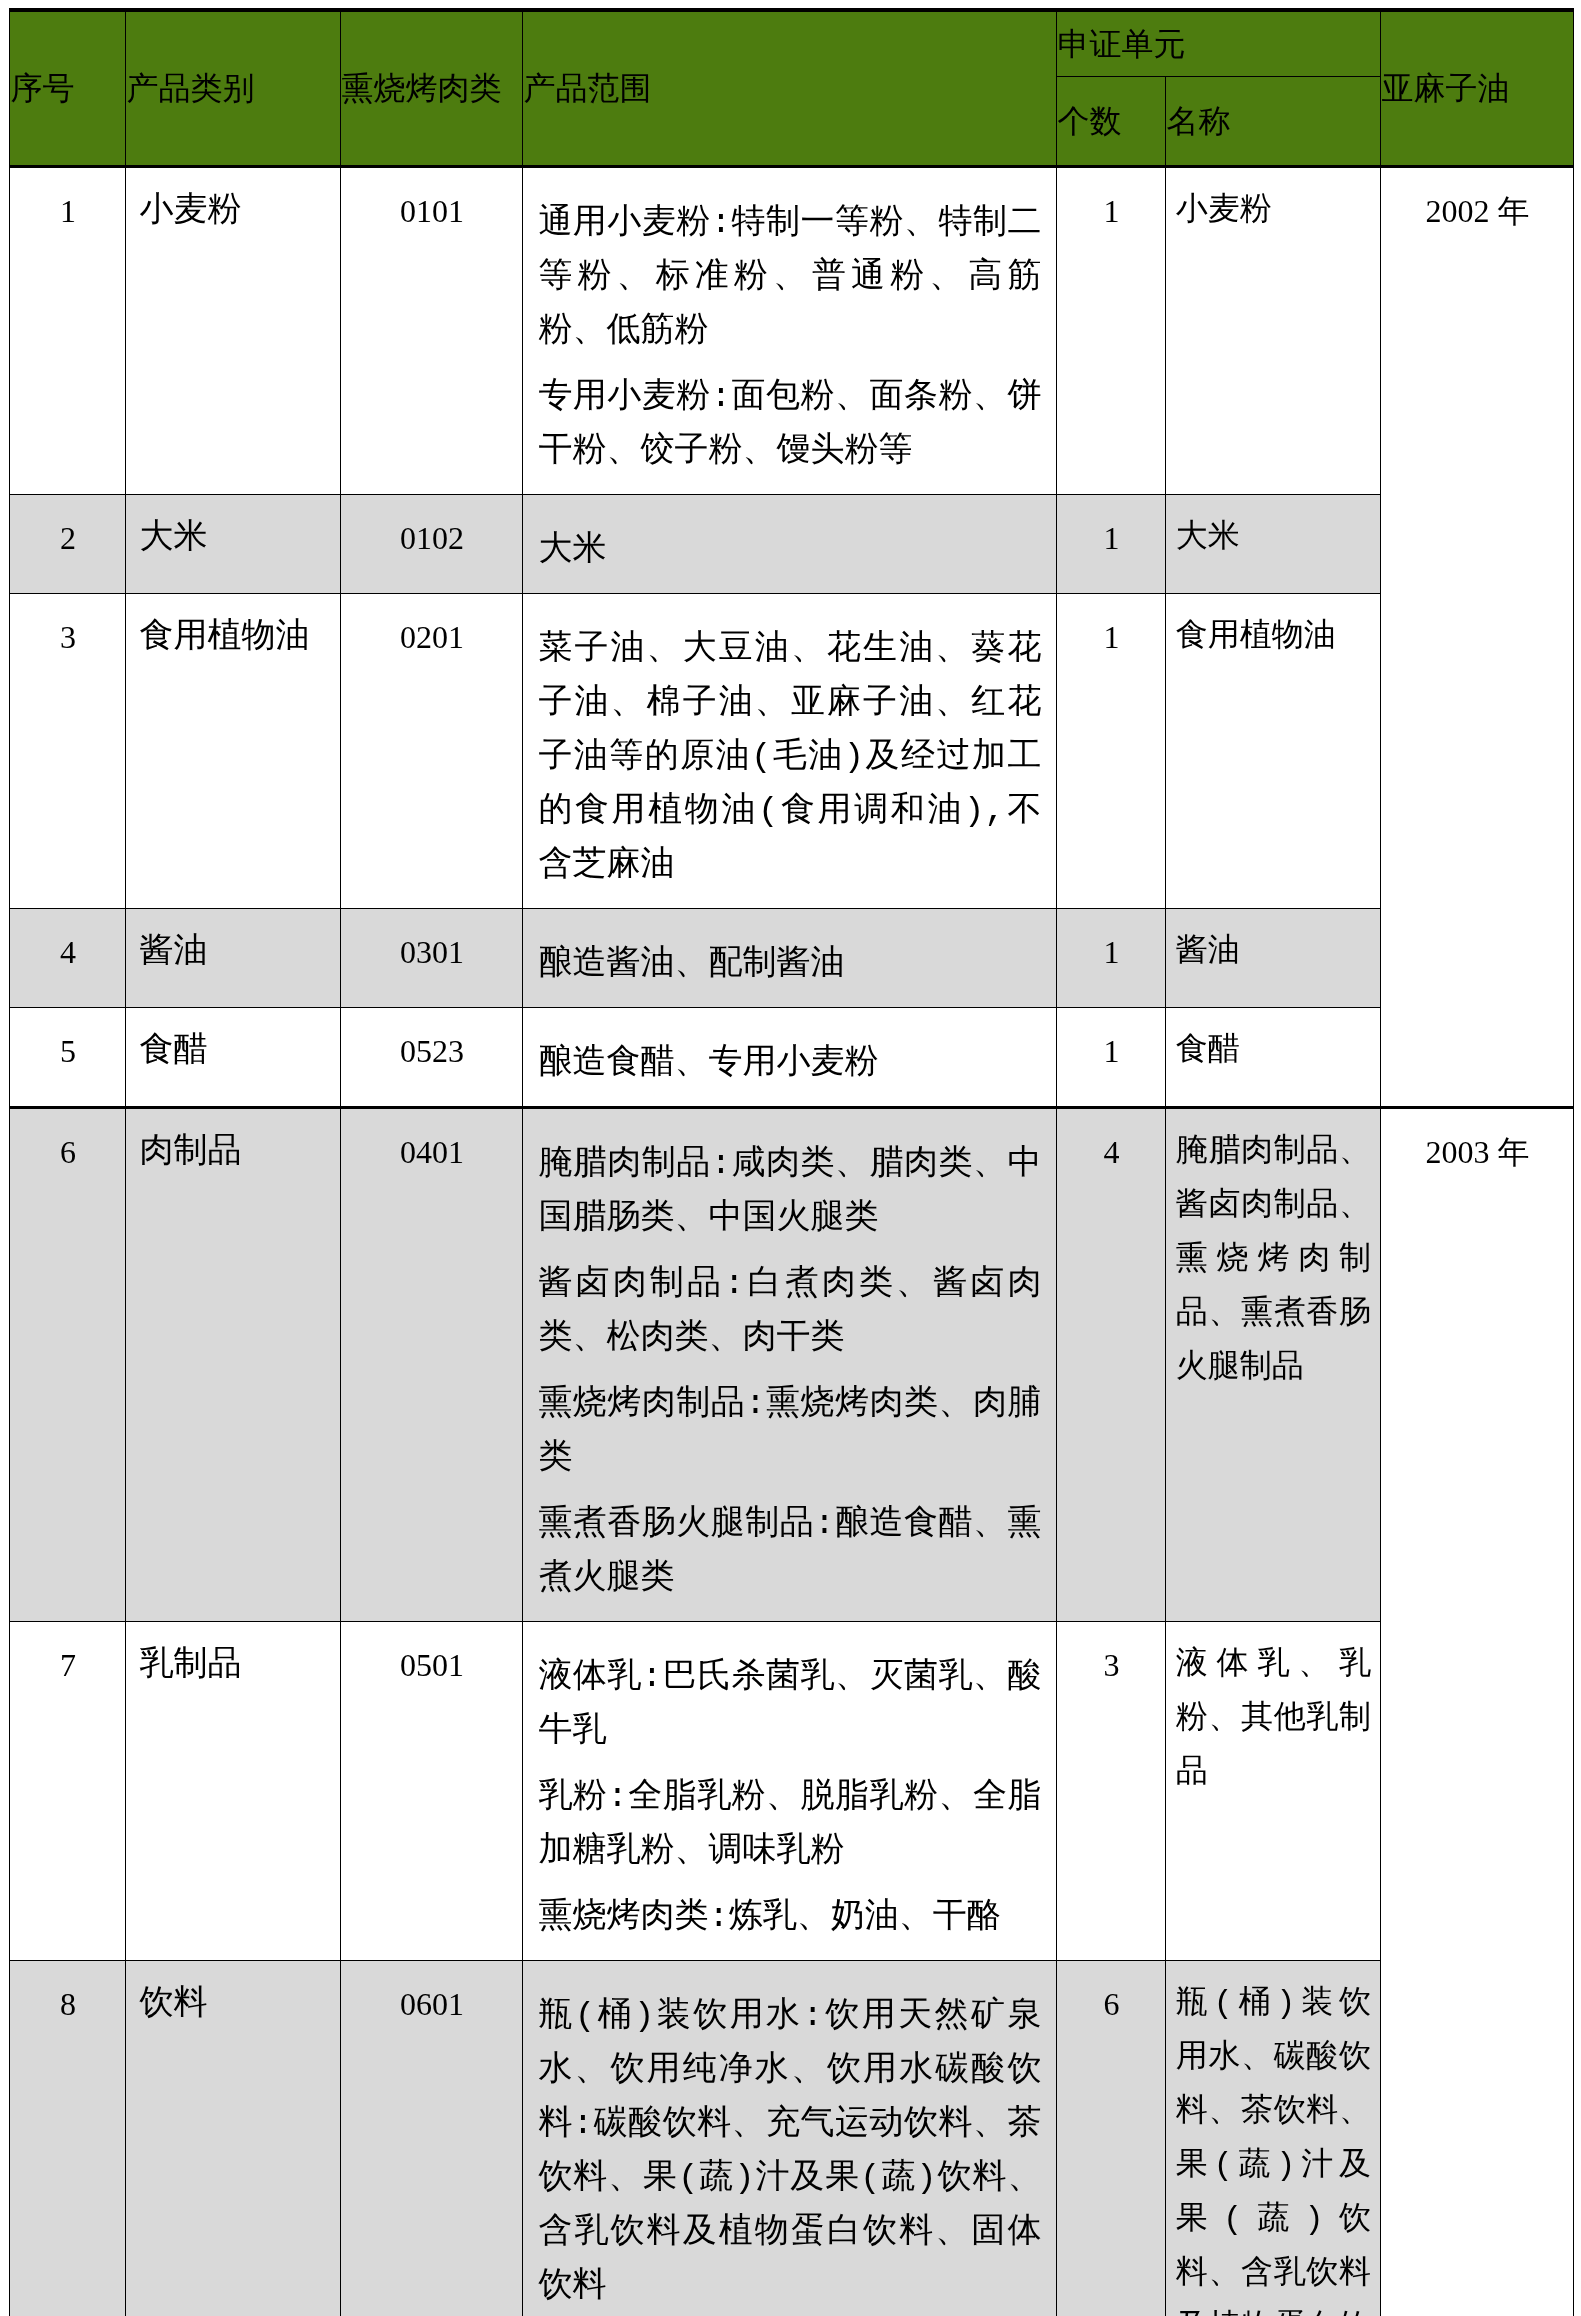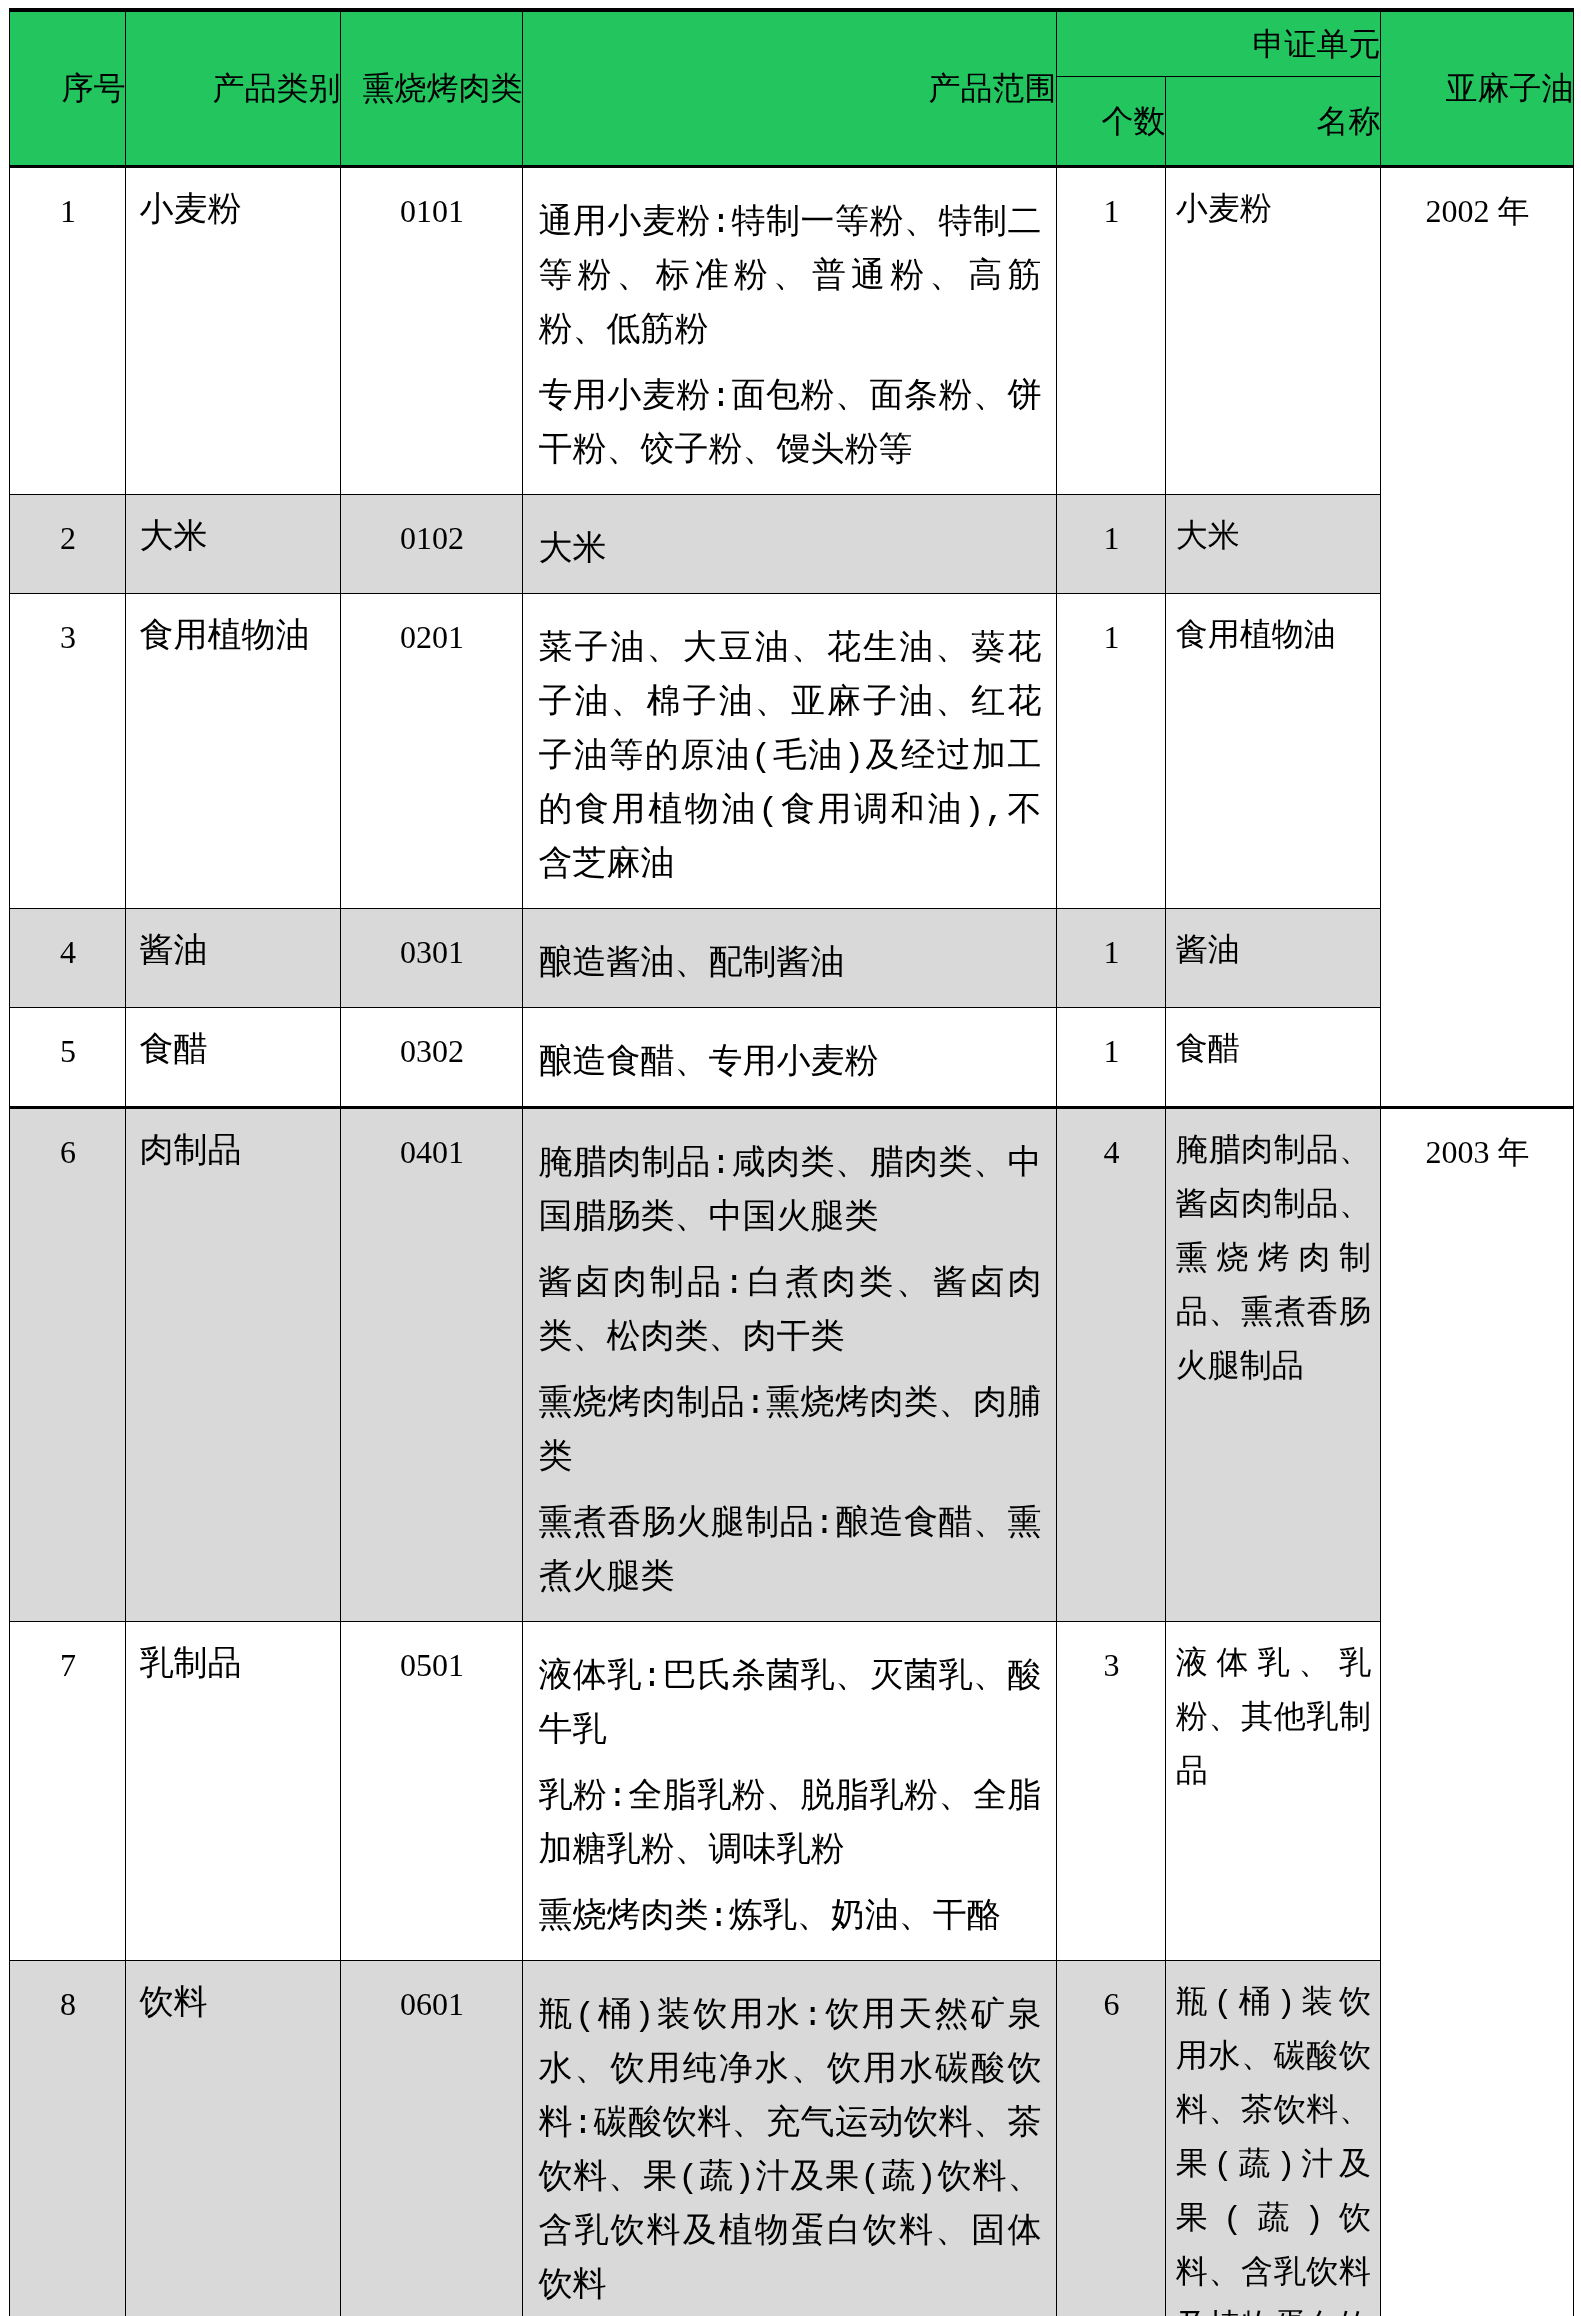--- a/index.html
+++ b/index.html
@@ -26,24 +26,24 @@
     border-right: 1.9px solid #000;
   }
   .cert th, .cert td {
     border: 1.9px solid #000;
     vertical-align: top;
     box-sizing: border-box;
     word-break: break-all;
   }
   
   .cert thead th {
-    background: #22c55e;
+    background: #4d7c0f;
     font-size: 32px;
     font-weight: 500;
-    text-align: right;
+    text-align: left;
     vertical-align: middle;
     padding: 0;
     line-height: 1.2;
   }
   .cert thead th.hb { border-bottom: 3.7px solid #000; }
   .cert thead th.unit-top { height: 67px; }
   .cert thead tr.sub th { height: 90px; }
   
   .cert td {
     font-size: 34px;
@@ -144,21 +144,21 @@
           <td class="code shaded">0301</td>
           <td class="scope shaded">
             <div class="para">酿造酱油、配制酱油</div>
           </td>
           <td class="count shaded">1</td>
           <td class="uname shaded">酱油</td>
         </tr>
         <tr class="section-end">
           <td class="no">5</td>
           <td class="category">食醋</td>
-          <td class="code">0302</td>
+          <td class="code">0523</td>
           <td class="scope">
             <div class="para">酿造食醋、专用小麦粉</div>
           </td>
           <td class="count">1</td>
           <td class="uname">食醋</td>
         </tr>
         <tr>
           <td class="no shaded">6</td>
           <td class="category shaded">肉制品</td>
           <td class="code shaded">0401</td>

